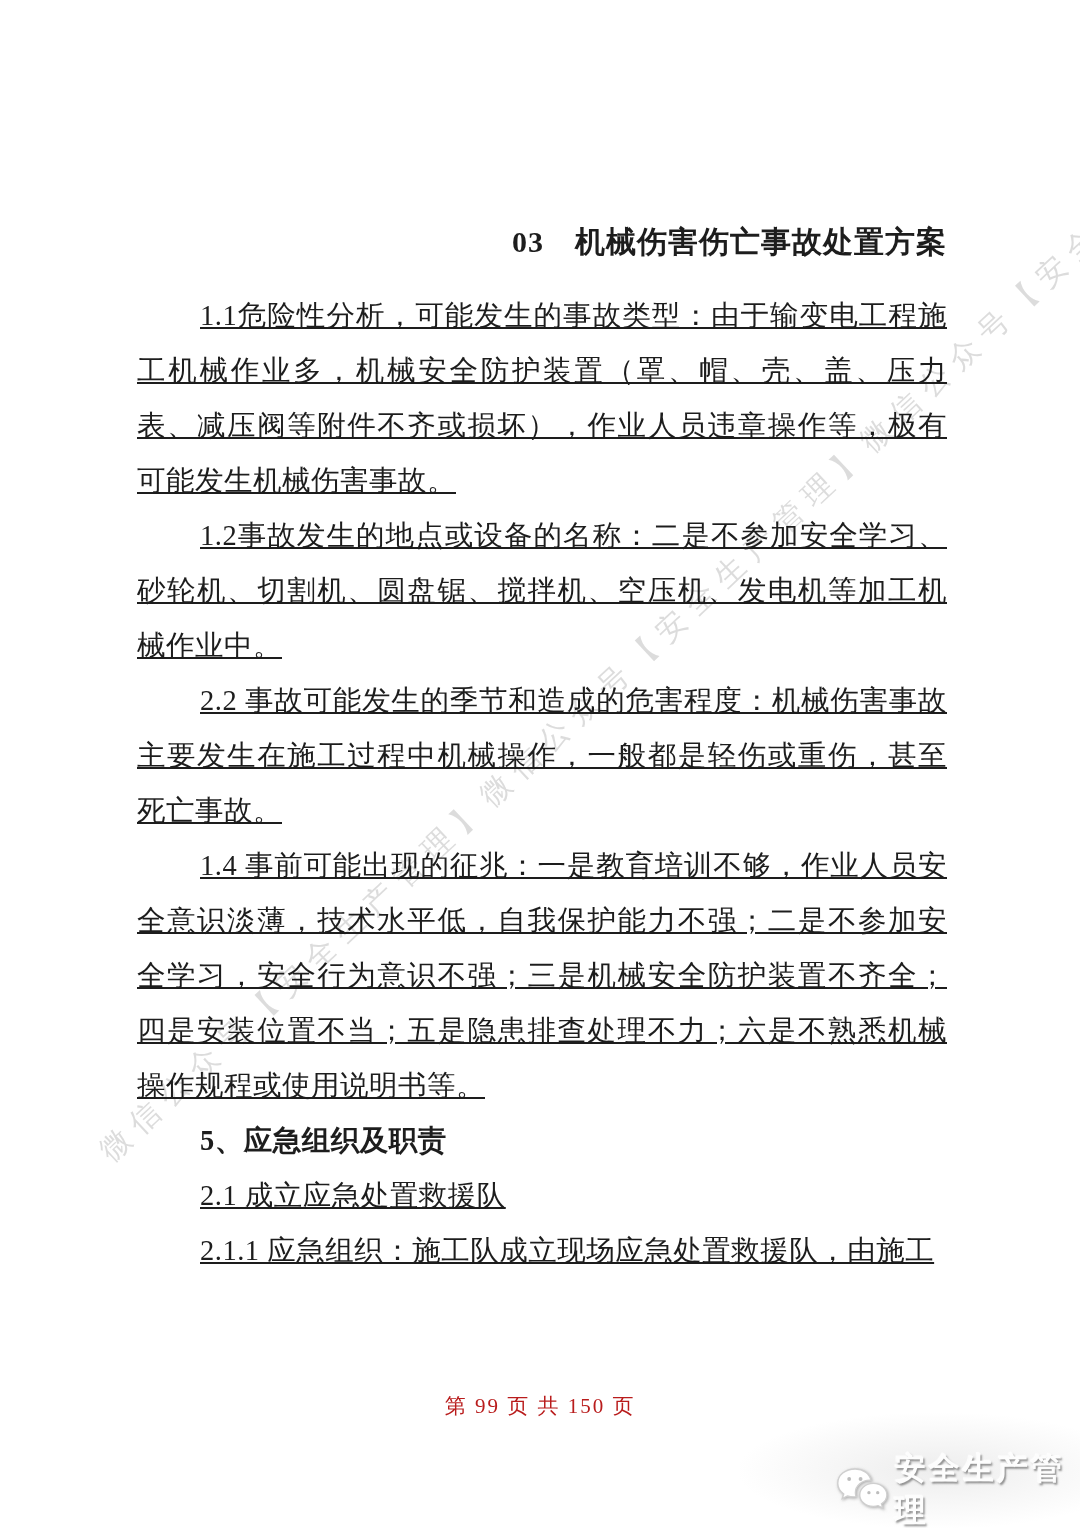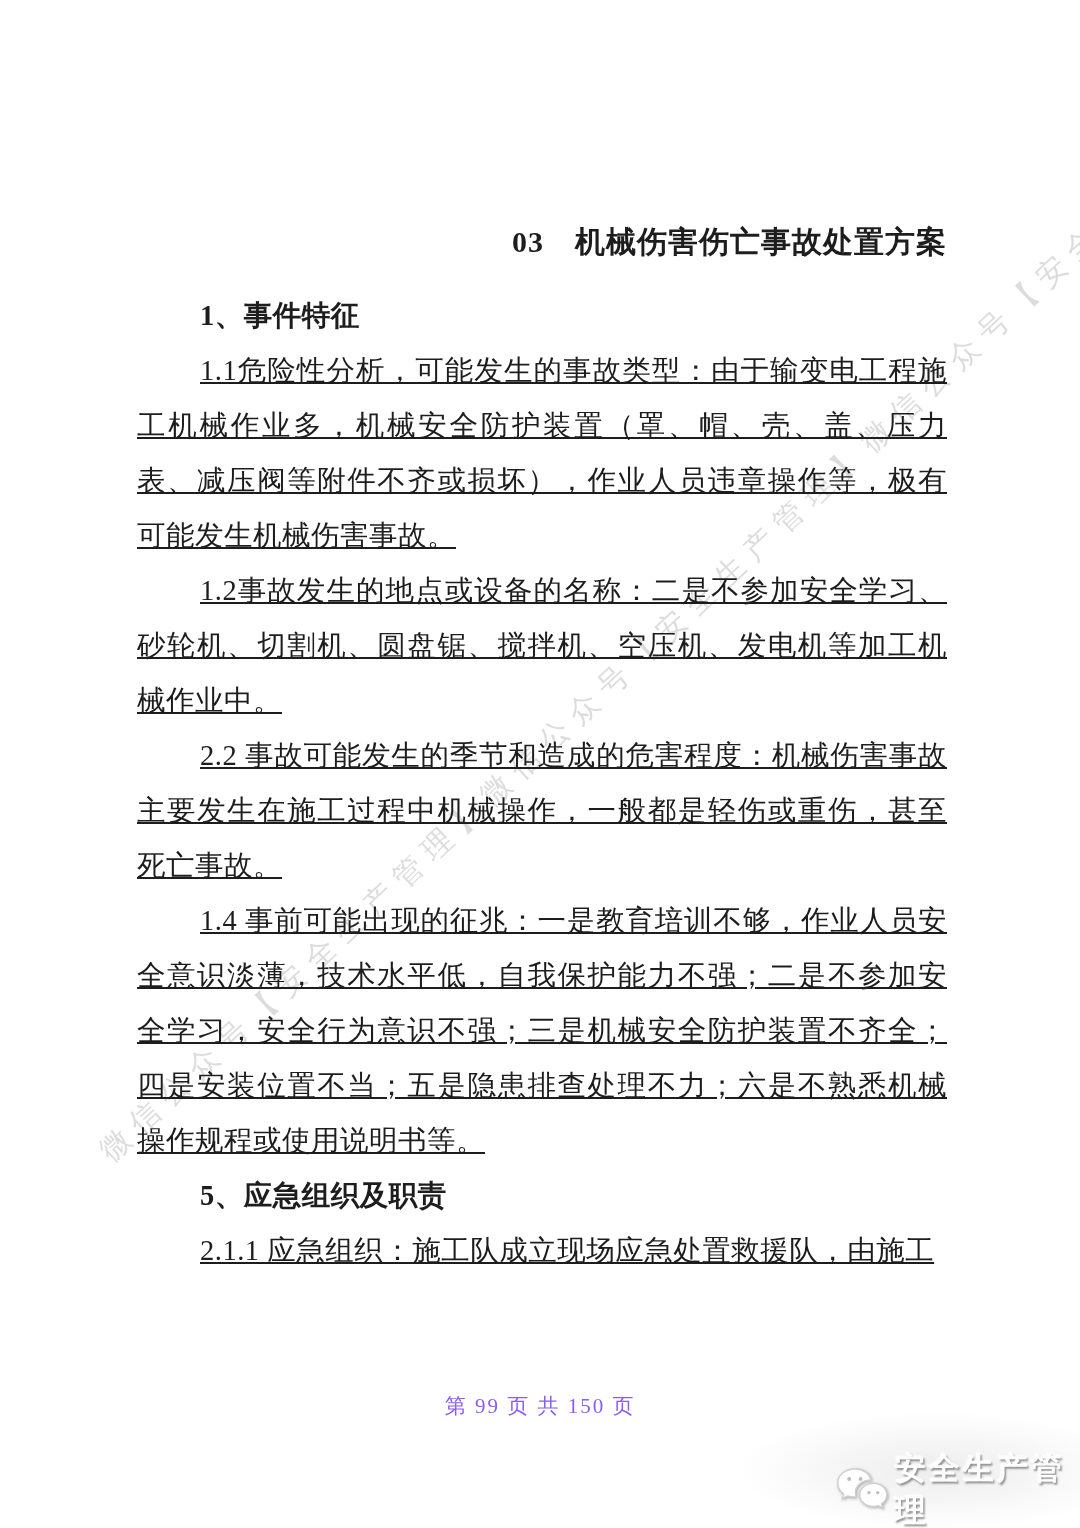--- a/index.html
+++ b/index.html
@@ -36,21 +36,21 @@
   .block{
     font-size:28.5px;line-height:55px;
     text-align:justify;text-justify:inter-ideograph;
     letter-spacing:.5px;
   }
   .block.heading{font-weight:bold;text-indent:63px;}
   .block.paragraph{text-indent:63px;text-decoration:underline;}
   .footer{
     position:absolute;left:0;right:0;top:1392px;
     text-align:center;font-size:21px;letter-spacing:2px;
-    color:#8b5cf6;z-index:2;
+    color:#b91c1c;z-index:2;
   }
   
   .brand-wash{
     position:absolute;right:0;bottom:0;width:340px;height:115px;
     background:radial-gradient(ellipse at 58% 50%, rgba(165,165,165,.20), rgba(165,165,165,0) 72%);
     z-index:2;pointer-events:none;
   }
   .brand{
     position:absolute;left:836px;top:1448px;
     display:flex;align-items:center;z-index:3;
@@ -70,26 +70,26 @@
 </head>
 <body>
 
 <div class="page">
 
   <div class="watermark"><span>微信公众号【安全生产管理】</span><span>微信公众号【安全生产管理】</span><span>微信公众号【安全生产管理】</span></div>
 
   <div class="doc">
     <div class="doc-title">03　机械伤害伤亡事故处置方案</div>
     <div>
-        <div class="block heading">1、事件特征</div>
         <div class="block paragraph">1.1危险性分析，可能发生的事故类型：由于输变电工程施工机械作业多，机械安全防护装置（罩、帽、壳、盖、压力表、减压阀等附件不齐或损坏），作业人员违章操作等，极有可能发生机械伤害事故。</div>
         <div class="block paragraph">1.2事故发生的地点或设备的名称：二是不参加安全学习、砂轮机、切割机、圆盘锯、搅拌机、空压机、发电机等加工机械作业中。</div>
         <div class="block paragraph">2.2 事故可能发生的季节和造成的危害程度：机械伤害事故主要发生在施工过程中机械操作，一般都是轻伤或重伤，甚至死亡事故。</div>
         <div class="block paragraph">1.4 事前可能出现的征兆：一是教育培训不够，作业人员安全意识淡薄，技术水平低，自我保护能力不强；二是不参加安全学习，安全行为意识不强；三是机械安全防护装置不齐全；四是安装位置不当；五是隐患排查处理不力；六是不熟悉机械操作规程或使用说明书等。</div>
         <div class="block heading">5、应急组织及职责</div>
+        <div class="block paragraph">2.1 成立应急处置救援队</div>
         <div class="block paragraph">2.1.1 应急组织：施工队成立现场应急处置救援队，由施工</div>
       </div>
   </div>
 
   <div class="footer">第 99 页 共 150 页</div>
 
   <div class="brand-wash"></div>
   <div class="brand">
     <svg class="wx-icon" viewBox="0 0 60 54" xmlns="http://www.w3.org/2000/svg">
 

